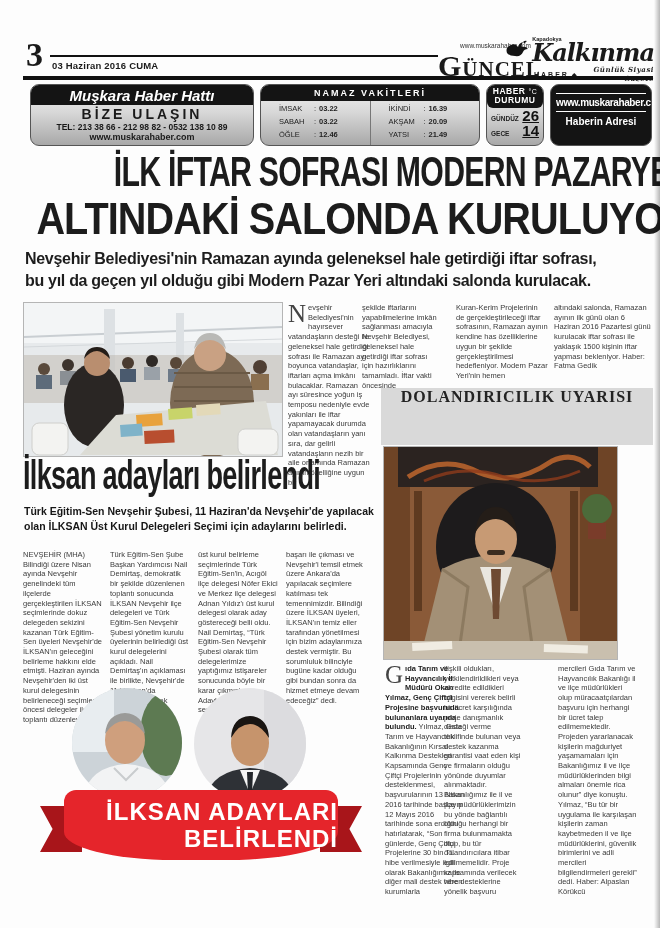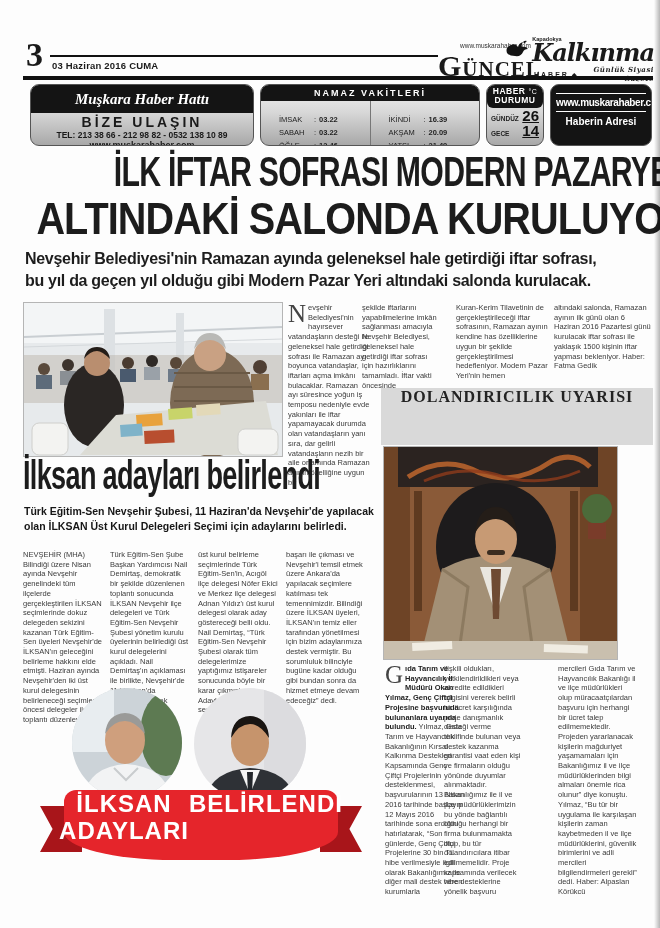--- a/index.html
+++ b/index.html
@@ -19,30 +19,30 @@
   .logo-region{font-size:5.5px;font-weight:700;margin-right:54px;}
   .logo-name{font-family:"DejaVu Serif",serif;font-style:italic;font-weight:700;font-size:24px;line-height:22px;letter-spacing:-1px;}
   .logo-sub-row{font-size:7px;font-weight:700;letter-spacing:2px;}
   .logo-tagline{font-family:"DejaVu Serif",serif;font-style:italic;font-size:7px;letter-spacing:.5px;color:#222;}
   .main-rule{left:23px;top:76px;width:630px;height:4px;background:#111;}
   
   .ibox{top:84px;height:62px;border-radius:9px;background:linear-gradient(180deg,#f2f2f2 0%,#d8d8d8 45%,#a8a8a8 100%);
         border:1px solid #555;overflow:hidden;box-sizing:border-box;}
   .ibox-dark{background:#141414;}
   .contact{left:30px;width:224px;text-align:center;}
-  .contact-top{background:#141414;color:#fff;height:28px;display:flex;align-items:center;justify-content:center;
-               font-family:Liberation Serif, serif;font-style:italic;font-weight:700;font-size:15px;}
+  .contact-top{background:#141414;color:#fff;height:20px;display:flex;align-items:center;justify-content:center;
+               font-family:Liberation Sans, sans-serif;font-style:italic;font-weight:700;font-size:15px;}
   .contact-bize{font-size:14px;font-weight:800;letter-spacing:3px;line-height:16px;margin-top:1px;}
   .contact-tel{font-size:8.5px;font-weight:700;line-height:10px;}
   .contact-url{font-size:9px;font-weight:800;line-height:10px;}
   .prayer{left:260px;width:220px;}
   .prayer-top{background:#141414;color:#fff;height:16px;display:flex;align-items:center;justify-content:center;
               font-size:9px;font-weight:800;letter-spacing:2px;}
   .prayer-body{display:flex;height:46px;}
-  .prayer-colL,.prayer-colR{flex:1;padding:12px 10px 0 18px;box-sizing:border-box;}
+  .prayer-colL,.prayer-colR{flex:1;padding:1px 10px 0 18px;box-sizing:border-box;}
   .prayer-colR{border-left:1px solid #777;}
   .prow{display:flex;font-size:7.5px;line-height:13px;color:#222;}
   .prow .pl{width:32px;}
   .prow .ps{width:8px;text-align:center;}
   .prow .pv{font-weight:800;}
   .weather{left:486px;width:58px;}
   .weather-top{background:#141414;color:#fff;border-radius:0 0 6px 6px;padding:2px 0 3px;text-align:center;
                font-size:8.5px;font-weight:800;line-height:9px;letter-spacing:.5px;}
   .weather-top .deg{font-size:7px;font-weight:400;}
   .wrow{display:flex;align-items:baseline;padding:0 4px;justify-content:space-between;}
@@ -73,21 +73,21 @@
   .ilksan-headline{left:23px;top:452px;white-space:nowrap;font-size:41px;font-weight:900;letter-spacing:-1px;
                    transform:scaleX(.66);transform-origin:left;color:#1c1c1c;line-height:46px;}
   .ilksan-subhead{left:24px;top:504px;width:350px;font-size:10.5px;font-weight:800;line-height:14.5px;color:#161616;}
   
   .circle{position:absolute;border-radius:50%;overflow:hidden;}
   .ribbon{left:40px;top:786px;width:322px;height:80px;}
   .flap{position:absolute;width:42px;height:46px;background:#a8151a;top:20px;}
   .flap.l{left:0;clip-path:polygon(0 0,100% 0,100% 100%,0 100%,30% 50%);}
   .flap.r{right:0;clip-path:polygon(0 0,100% 0,70% 50%,100% 100%,0 100%);}
   .band{position:absolute;left:24px;right:24px;top:4px;bottom:6px;background:#e5252b;
-        border-radius:12px 12px 40% 40%;display:flex;flex-direction:row;align-items:flex-start;justify-content:center;
+        border-radius:12px 12px 40% 40%;display:flex;flex-direction:column;align-items:flex-end;justify-content:center;
         color:#fff;font-weight:900;font-size:24px;line-height:27px;letter-spacing:1px;text-align:center;}
   .scan-edge{right:0;top:0;width:6px;height:100%;background:linear-gradient(90deg,rgba(0,0,0,0) 0%,rgba(0,0,0,.28) 100%);}
 </style>
 </head>
 <body>
 
 <div class="page">
 
   <div class="abs pagenum">3</div>
   <div class="abs datebar"></div>
@@ -233,21 +233,21 @@
   </div>
 
   <div class="newscol" style="left:288px;top:303px;width:82px;height:164px;">
     <span class="dropcap">N</span>
     <span>evşehir Belediyesi'nin hayırsever vatandaşların desteği ile geleneksel hale getirdiği sofrası ile Ramazan ayı boyunca vatandaşlar, iftarları açma imkânı bulacaklar. Ramazan ayı süresince yoğun iş temposu nedeniyle evde yakınları ile iftar yapamayacak durumda olan vatandaşların yanı sıra, dar gelirli vatandaşların nezih bir aile ortamında Ramazan ayının özelliğine uygun bir</span>
   </div>
   <div class="newscol" style="left:362px;top:303px;width:78px;height:80px;">
     <span>şekilde iftarlarını yapabilmelerine imkân sağlanması amacıyla Nevşehir Belediyesi, geleneksel hale getirdiği iftar sofrası için hazırlıklarını tamamladı. İftar vakti öncesinde</span>
   </div>
   <div class="newscol" style="left:456px;top:303px;width:92px;height:82px;">
-    <span>Kuran-Kerim Tilavetinin de gerçekleştirileceği iftar sofrasının, Ramazan ayının kendine has özelliklerine uygun bir şekilde gerçekleştirilmesi hedefleniyor. Modern Pazar Yeri'nin hemen</span>
+    <span>Kuran-Kerim Projelerinin de gerçekleştirileceği iftar sofrasının, Ramazan ayının kendine has özelliklerine uygun bir şekilde gerçekleştirilmesi hedefleniyor. Modern Pazar Yeri'nin hemen</span>
   </div>
   <div class="newscol" style="left:554px;top:303px;width:98px;height:82px;">
     <span>altındaki salonda, Ramazan ayının ilk günü olan 6 Haziran 2016 Pazartesi günü kurulacak iftar sofrası ile yaklaşık 1500 kişinin iftar yapması bekleniyor. Haber: Fatma Gedik</span>
   </div>
 
   <div class="abs tarim-head">
     <div class="tarim-h2">DOLANDIRICILIK UYARISI</div>
   </div>
   <div class="photo" style="left:383px;top:446px;width:235px;height:214px;">
     <svg width="233" height="212" viewBox="0 0 233 212">

